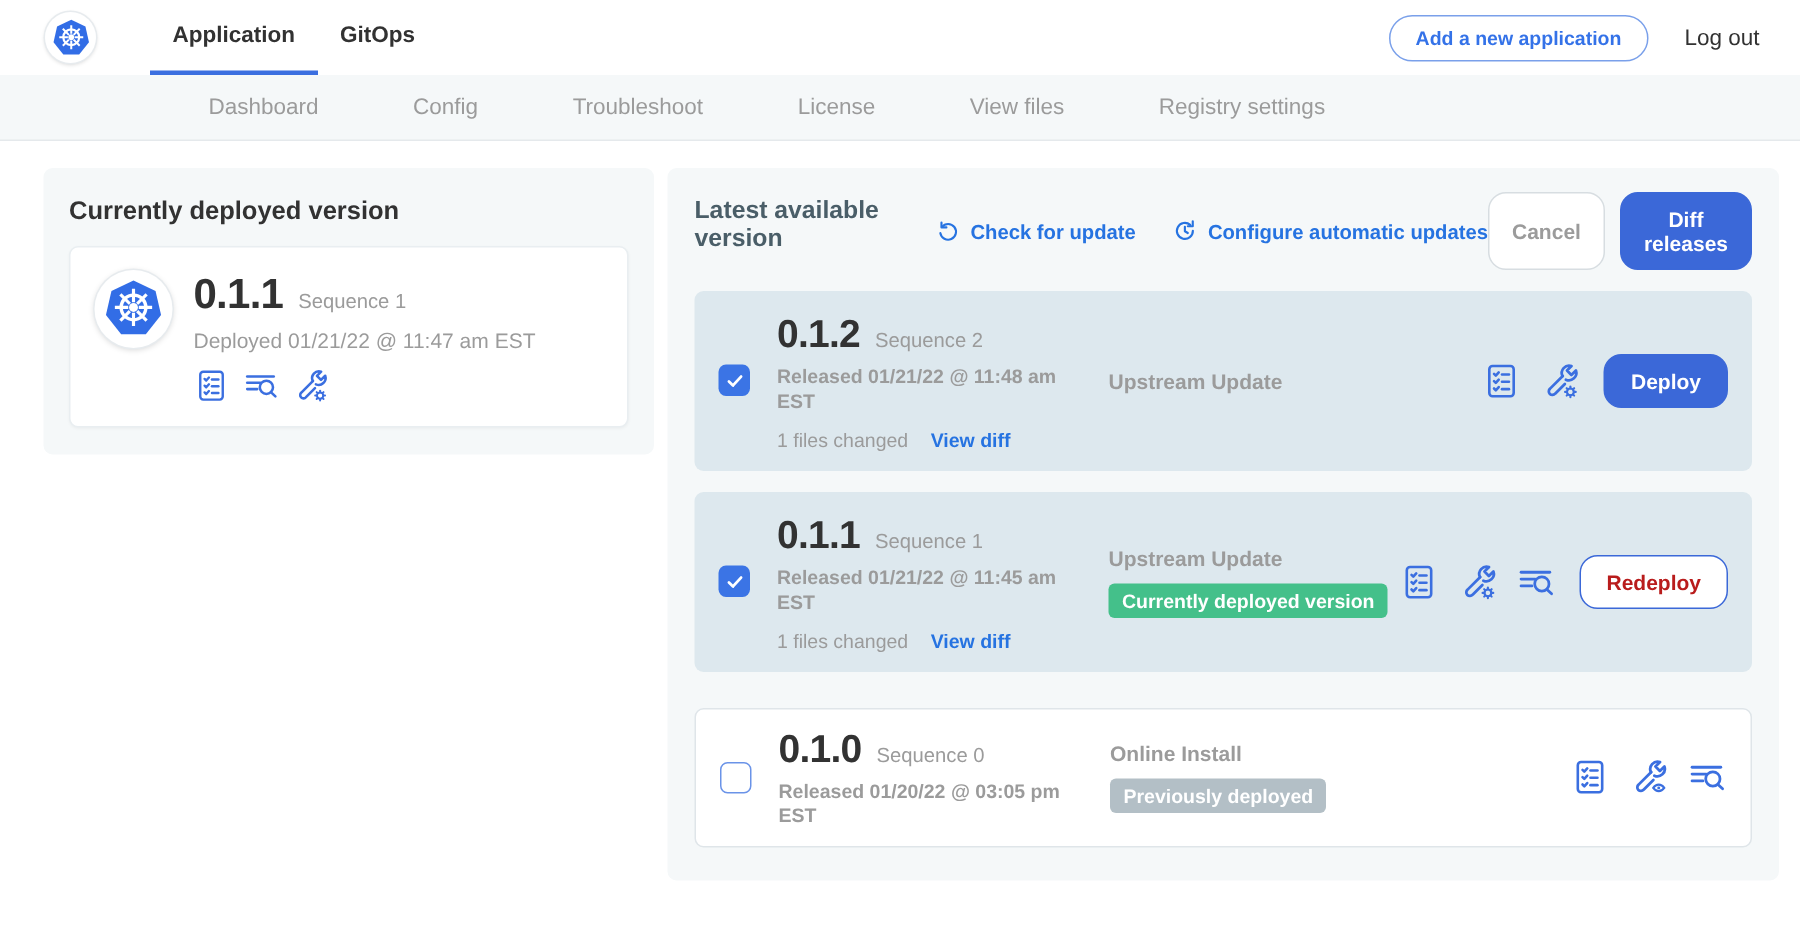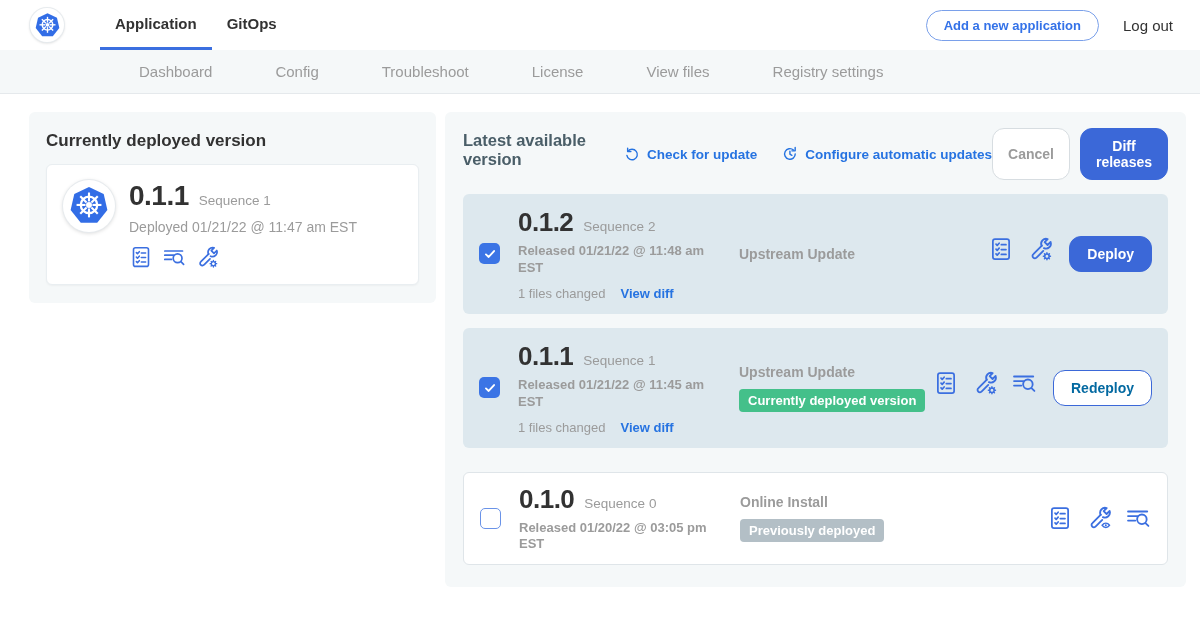--- a/index.html
+++ b/index.html
@@ -51,21 +51,21 @@
   .panel-title { font-size:16.5px; font-weight:700; color:#4a5e68; position:relative; top:-4px; }
   .head-links { display:flex; align-items:center; gap:24px; margin-left:12px; }
   .head-link { display:flex; align-items:center; gap:6px; color:#2673e1; font-size:13.5px;
     font-weight:700; cursor:pointer; white-space:nowrap; }
   .head-link .ic { width:18px; height:18px; color:#2673e1; }
   .head-actions { margin-left:auto; display:flex; gap:10px; }
   .btn { font-family:inherit; font-size:14px; font-weight:700; border-radius:12px; cursor:pointer;
     padding:9px 15px; }
   .btn-cancel { background:#fff; border:1px solid #d7dde1; color:#9b9b9b; }
   .btn-primary { background:#3b68d8; border:1px solid #3b68d8; color:#fff; }
-  .btn-outline { background:#fff; border:1px solid #3b68d8; color:#0369a1; }
+  .btn-outline { background:#fff; border:1px solid #3b68d8; color:#b91c1c; }
 
   .vcard { border-radius:6px; padding:13px 16px; display:flex; align-items:center; margin-top:14px; }
   .vcard.selected { background:#dde8ee; }
   .vcard.plain { background:#fff; border:1px solid #dfe5e9; padding:11px 16px; }
   .checkbox { width:21px; height:21px; border-radius:5px; flex:0 0 21px; margin-right:18px;
     display:flex; align-items:center; justify-content:center; cursor:pointer; }
   .checkbox.checked { background:#3b74e5; }
   .checkbox.unchecked { background:#fff; border:1.5px solid #6a93e8; }
   .checkbox svg { width:14px; height:14px; }
   .vinfo { width:221px; }
@@ -73,21 +73,21 @@
   .released { font-size:13px; font-weight:700; color:#9b9b9b; margin-top:5px; width:205px; line-height:1.3; }
   .files-row { display:flex; gap:15px; margin-top:9px; font-size:13px; align-items:baseline; }
   .files-changed { color:#9b9b9b; }
   .view-diff { color:#2673e1; font-weight:700; cursor:pointer; }
   .vmiddle { display:flex; flex-direction:column; gap:9px; }
   .source-label { font-size:14px; font-weight:700; color:#9b9b9b; }
   .badge { display:inline-block; align-self:flex-start; font-size:13px; font-weight:700; color:#fff;
     padding:4px 9px; border-radius:4px; }
   .badge-green { background:#44c08a; }
   .badge-gray { background:#b3bfc6; }
-  .vactions { margin-left:auto; display:flex; gap:13px; }
+  .vactions { margin-left:auto; display:flex; align-items:center; gap:13px; }
   .vactions .ic { width:26px; height:26px; }
   .vactions .btn { margin-left:3px; padding:9px 17px; }
 
   .other-title { font-size:15px; color:#8c9aa3; margin:30px 0 0 1px; }
 </style>
 </head>
 <body>
 
 <svg width="0" height="0" style="position:absolute">
   <defs>

